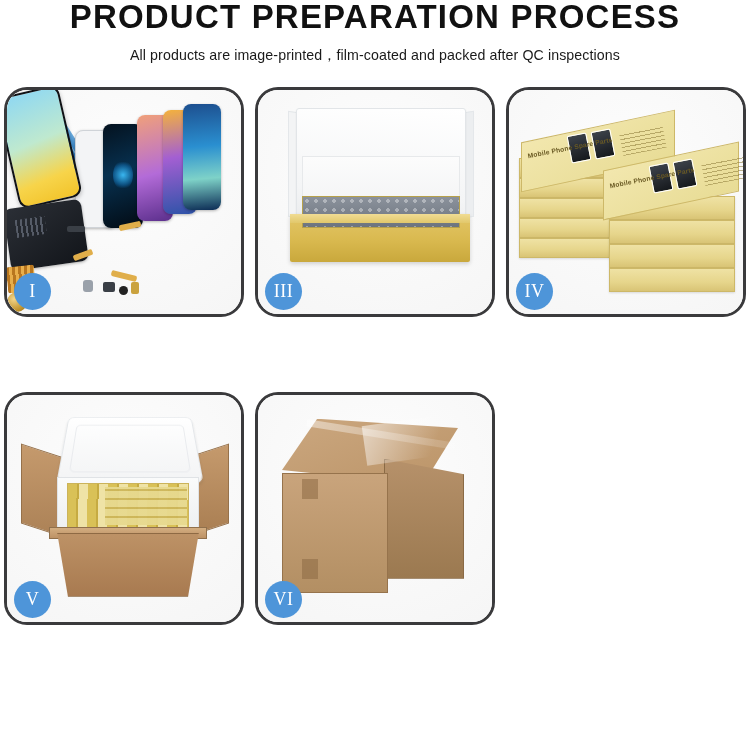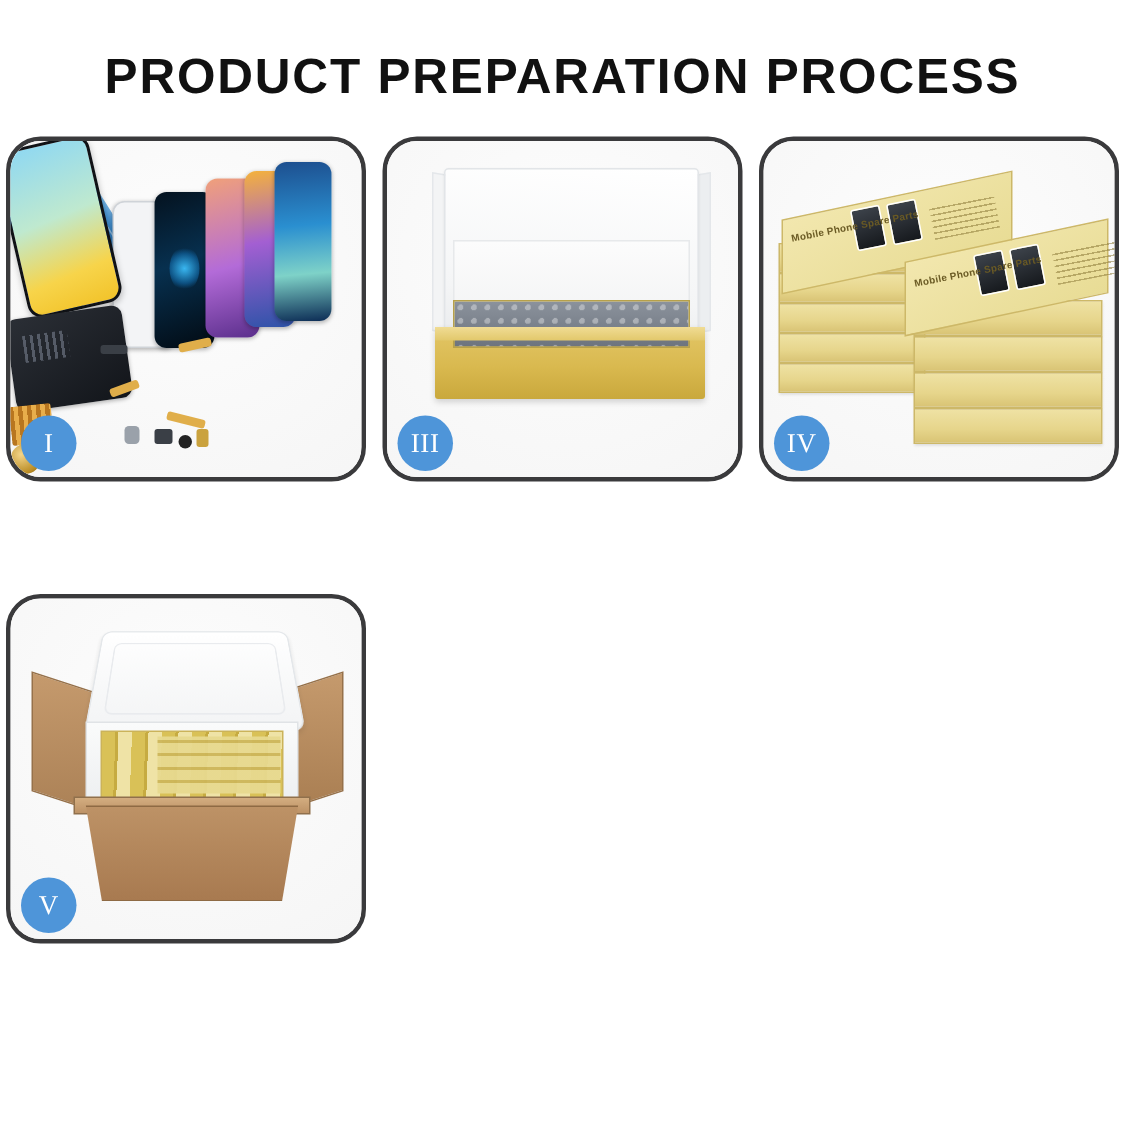--- a/index.html
+++ b/index.html
@@ -5,21 +5,21 @@
   html,body{margin:0;padding:0;}
   body{
     width:750px;height:750px;
     background:#ffffff;
     font-family:"Liberation Sans", sans-serif;
     overflow:hidden;
   }
   .page{position:relative;width:750px;height:750px;}
 
   
-  .header{padding-top:34px;text-align:center;}
+  .header{text-align:center;}
   .title{
     font-size:33px;
     letter-spacing:1.2px;
     font-weight:700;
     color:#111111;
     line-height:1.05;
     white-space:nowrap;
   }
   .subtitle{
     margin-top:11px;
@@ -337,20 +337,21 @@
     transform:rotate(-8deg);
   }
 </style>
 </head>
 <body>
 
 <div class="page">
 
   <div class="header">
     <div class="title">PRODUCT PREPARATION PROCESS</div>
+    <div class="subtitle">All products are image-printed，film-coated and packed after QC inspections</div>
   </div>
 
   <div class="grid">
 
     <div class="panel p1">
       <div class="panel-inner">
         <div class="scr lcd-blue"></div>
         <div class="ph ph1"></div>
         <div class="ph ph2"></div>
         <div class="ph ph3"></div>
@@ -423,15 +424,29 @@
         <div class="foamlid"></div>
         <div class="foambox"></div>
         <div class="ybars"></div>
         <div class="ybars2"></div>
         <div class="cartontop"></div>
         <div class="cartonfront"></div>
       </div>
       <div class="badge">V</div>
     </div>
 
+    <div class="panel p6">
+      <div class="panel-inner">
+        <div class="box">
+          <div class="top"></div>
+          <div class="topseam"></div>
+          <div class="side"></div>
+          <div class="front"></div>
+          <div class="tape tp1"></div>
+          <div class="tape tp2"></div>
+          <div class="shine"></div>
+        </div>
+      </div>
+      <div class="badge">VI</div>
+    </div>
 
   </div>
 </div>
 
 </body></html>

